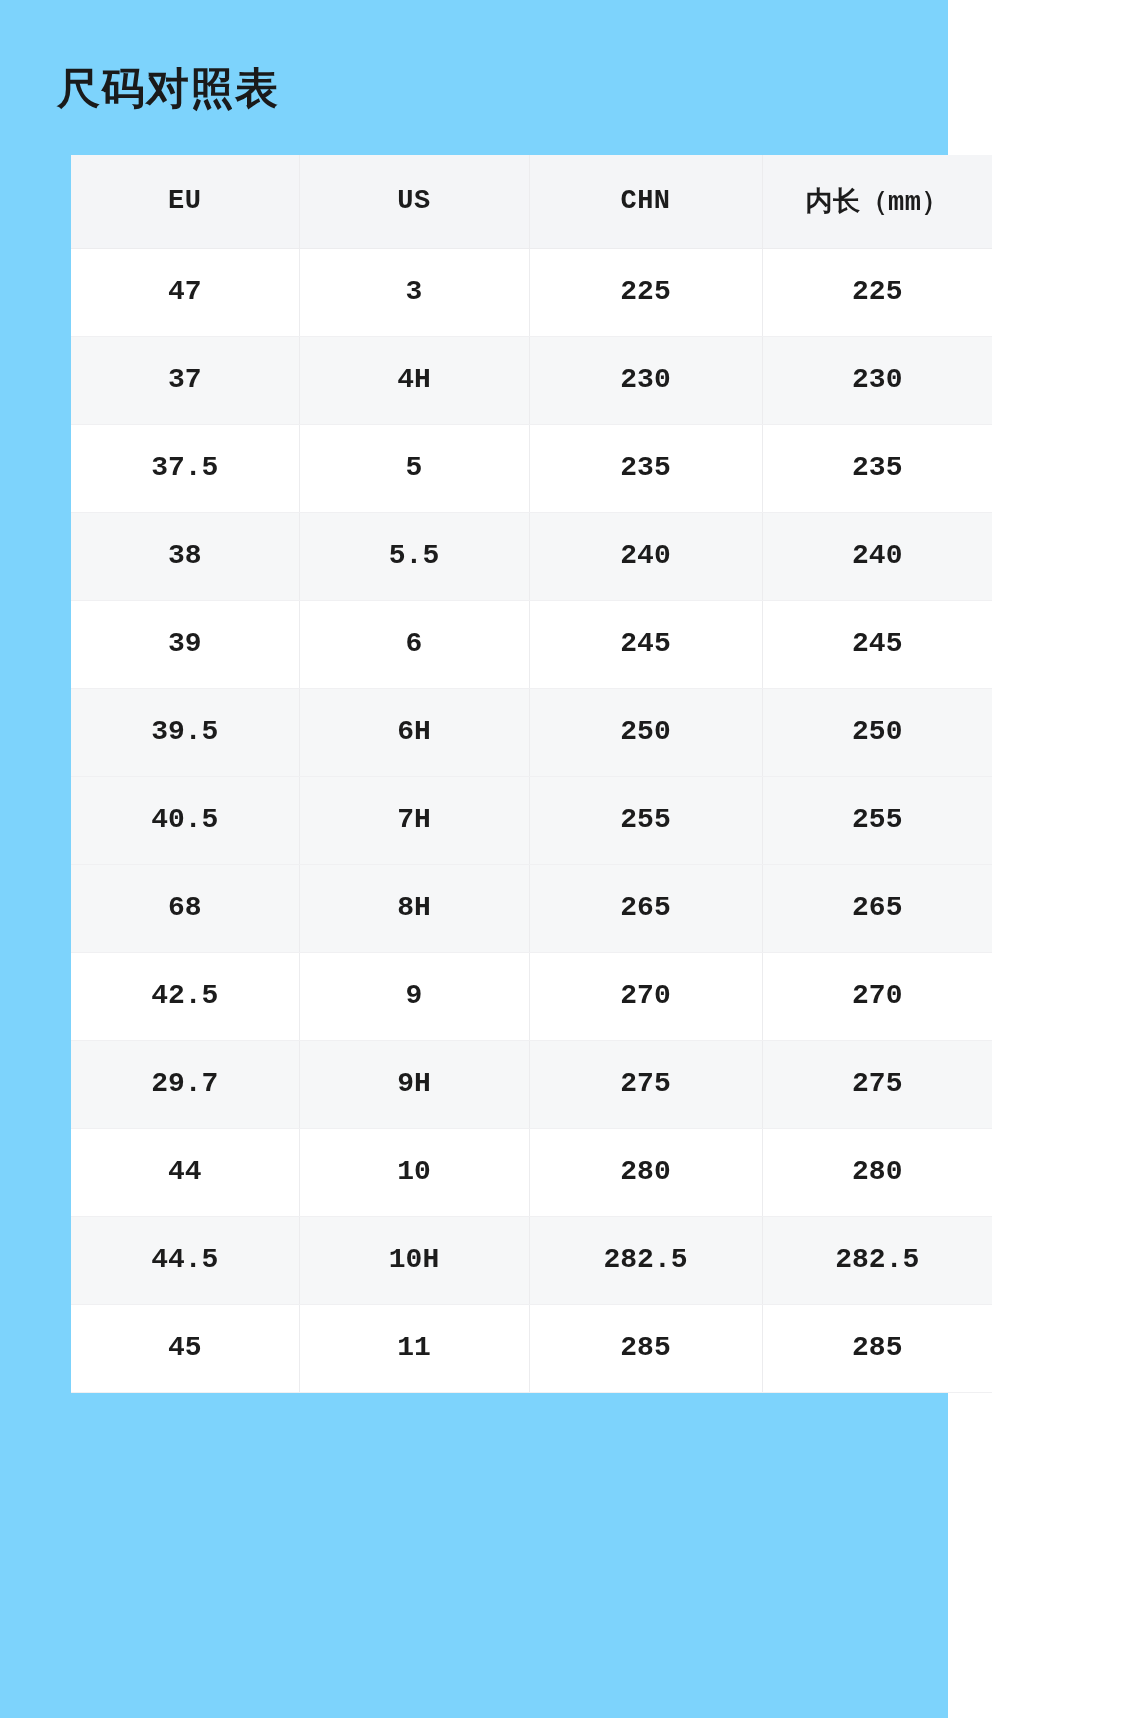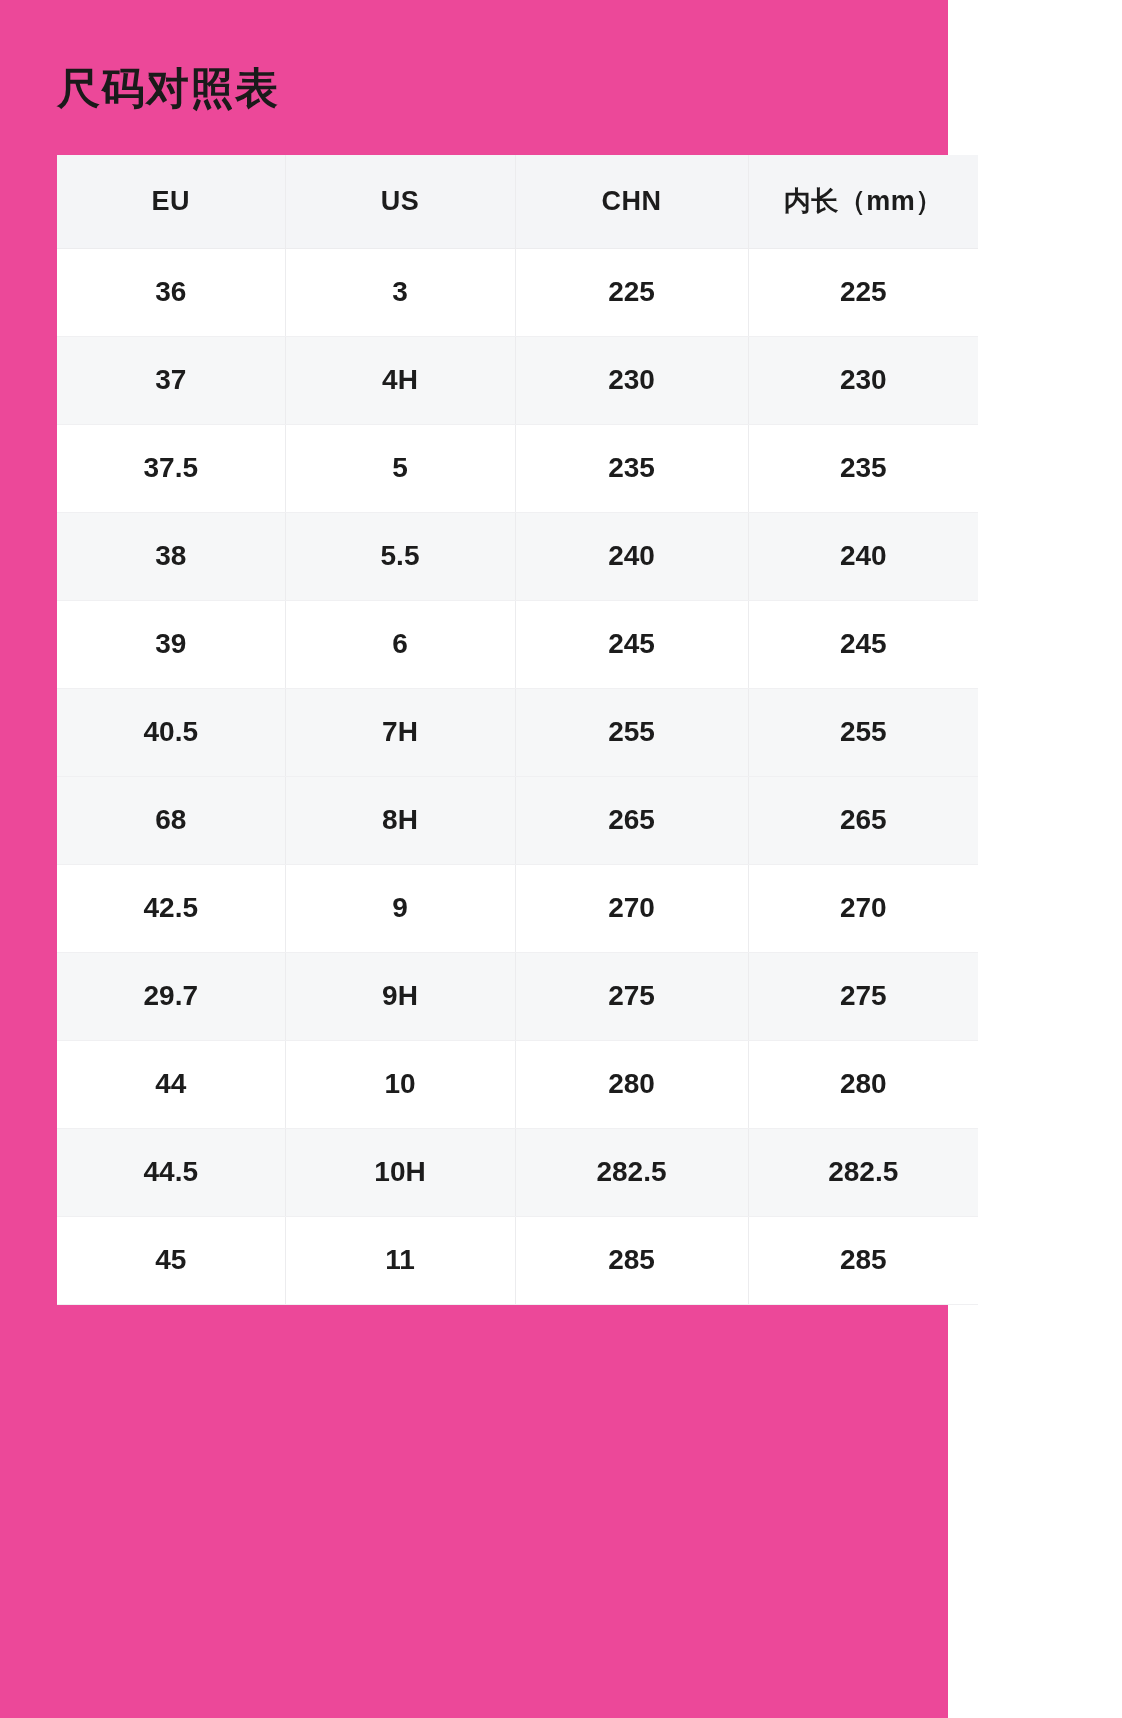--- a/index.html
+++ b/index.html
@@ -12,44 +12,45 @@
     height: 1718px;
     overflow: hidden;
     font-family: "Liberation Sans", "DejaVu Sans", sans-serif;
     -webkit-font-smoothing: antialiased;
   }
 
   .page {
     position: relative;
     width: 948px;
     height: 1718px;
-    background: #ec4899;
+    background: #7dd3fc;
     box-sizing: border-box;
     padding-left: 32px;
   }
 
   .page-title {
     position: absolute;
     left: 57px;
     top: 62px;
     font-size: 43px;
     font-weight: 700;
     color: #1a1a1a;
     letter-spacing: 1.5px;
     line-height: 1.25;
     white-space: nowrap;
   }
 
   .size-table {
     position: absolute;
-    left: 57px;
+    left: 71px;
     top: 155px;
     width: 921px;
     border-collapse: collapse;
     table-layout: fixed;
+    font-family: Liberation Mono, monospace;
   }
 
   .size-table col.c-eu  { width: 228px; }
   .size-table col.c-us  { width: 230px; }
   .size-table col.c-chn { width: 233px; }
   .size-table col.c-len { width: 230px; }
 
   .size-table th,
   .size-table td {
     text-align: center;
@@ -109,21 +110,21 @@
       <tr>
         <th>EU</th>
         <th>US</th>
         <th>CHN</th>
         <th>内长（mm）</th>
       </tr>
     </thead>
     <tbody id="table-body">
         <tr class="row-odd">
           <td>
-            <span class="cell-val">36</span>
+            <span class="cell-val">47</span>
           </td>
           <td>
             <span class="cell-val">3</span>
           </td>
           <td>
             <span class="cell-val">225</span>
           </td>
           <td>
             <span class="cell-val">225</span>
           </td>
@@ -175,20 +176,34 @@
             <span class="cell-val">39</span>
           </td>
           <td>
             <span class="cell-val">6</span>
           </td>
           <td>
             <span class="cell-val">245</span>
           </td>
           <td>
             <span class="cell-val">245</span>
+          </td>
+        </tr>
+        <tr class="row-even">
+          <td>
+            <span class="cell-val">39.5</span>
+          </td>
+          <td>
+            <span class="cell-val">6H</span>
+          </td>
+          <td>
+            <span class="cell-val">250</span>
+          </td>
+          <td>
+            <span class="cell-val">250</span>
           </td>
         </tr>
         <tr class="row-even">
           <td>
             <span class="cell-val">40.5</span>
           </td>
           <td>
             <span class="cell-val">7H</span>
           </td>
           <td>

